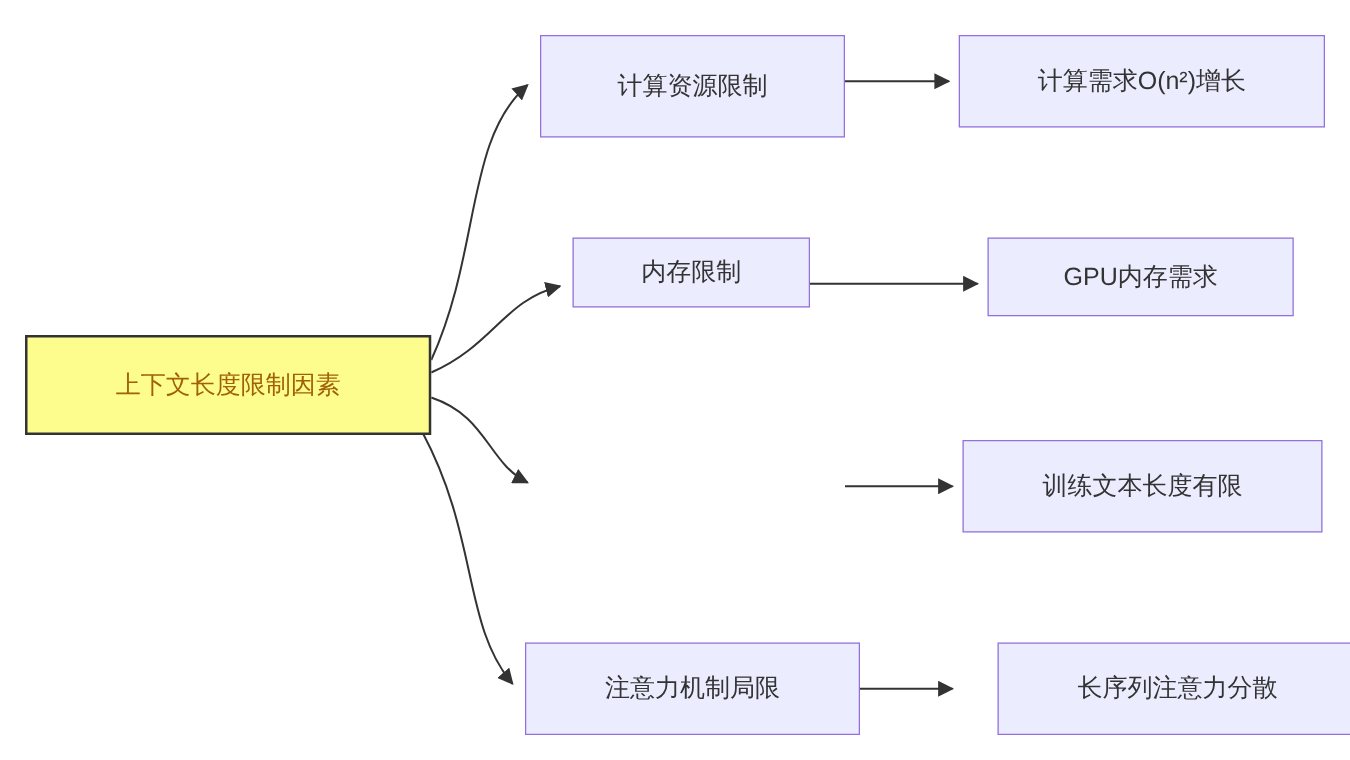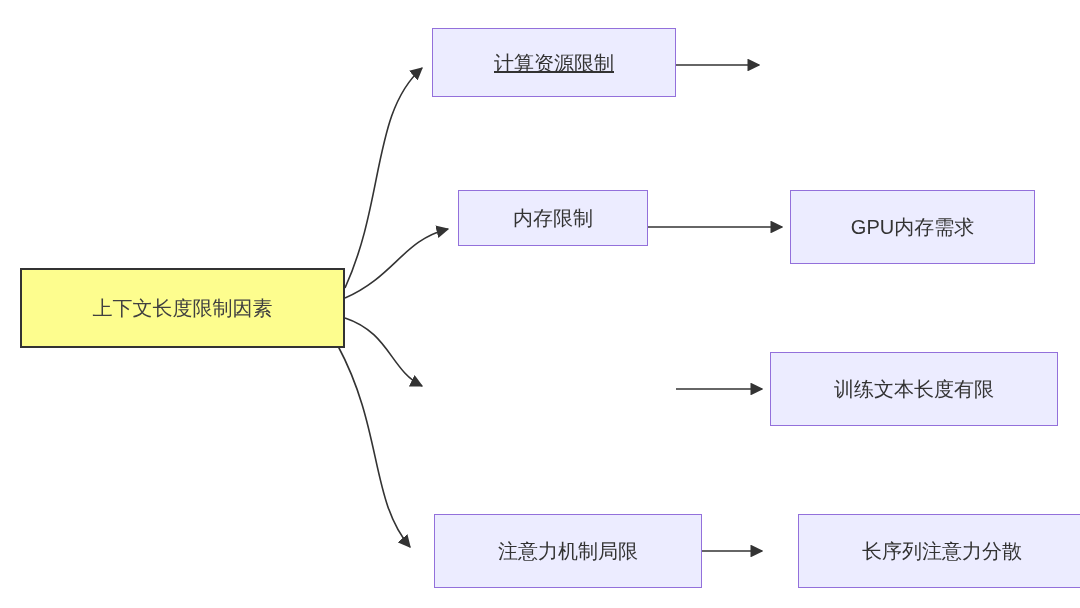--- a/index.html
+++ b/index.html
@@ -34,21 +34,21 @@
     color: #333333;
     background: #ececff;
     border: 1px solid #9370db;
     padding: 4px 10px;
     line-height: 1.2;
   }
   .node.root {
     background: #fdfd8e;
     border: 2px solid #333333;
     font-size: 20px;
-    color: #404040;
+    color: #a16207;
   }
 </style>
 </head>
 <body>
 
 <div class="canvas">
 
   <svg class="edges" viewBox="0 0 1080 608" xmlns="http://www.w3.org/2000/svg">
     <defs>
       <marker id="arrow" viewBox="0 0 10 10" refX="9" refY="5" markerWidth="8" markerHeight="8" orient="auto-start-reverse">
@@ -66,35 +66,38 @@
       <path d="M 648 227 L 782 227" marker-end="url(#arrow)"></path>
       <path d="M 676 389 L 762 389" marker-end="url(#arrow)"></path>
       <path d="M 688 551 L 762 551" marker-end="url(#arrow)"></path>
     </g>
   </svg>
 
   <div class="node root" style="left:20px; top:268px; width:325px; height:80px;">
     <span>上下文长度限制因素</span>
   </div>
 
-  <div class="node" style="left:432px; top:28px; width:244px; height:69px;text-decoration:underline;">
+  <div class="node" style="left:432px; top:28px; width:244px; height:82px;">
     <span>计算资源限制</span>
+  </div>
+  <div class="node" style="left:767px; top:28px; width:293px; height:74px;">
+    <span>计算需求O(n²)增长</span>
   </div>
 
   <div class="node" style="left:458px; top:190px; width:190px; height:56px;">
     <span>内存限制</span>
   </div>
-  <div class="node" style="left:790px; top:190px; width:245px; height:74px;">
+  <div class="node" style="left:790px; top:190px; width:245px; height:63px;">
     <span>GPU内存需求</span>
   </div>
 
   <div class="node" style="left:770px; top:352px; width:288px; height:74px;">
     <span>训练文本长度有限</span>
   </div>
 
-  <div class="node" style="left:420px; top:514px; width:268px; height:74px;margin-left:14px;">
+  <div class="node" style="left:420px; top:514px; width:268px; height:74px;">
     <span>注意力机制局限</span>
   </div>
   <div class="node" style="left:770px; top:514px; width:288px; height:74px;margin-left:28px;">
     <span>长序列注意力分散</span>
   </div>
 
 </div>
 
 </body></html>

